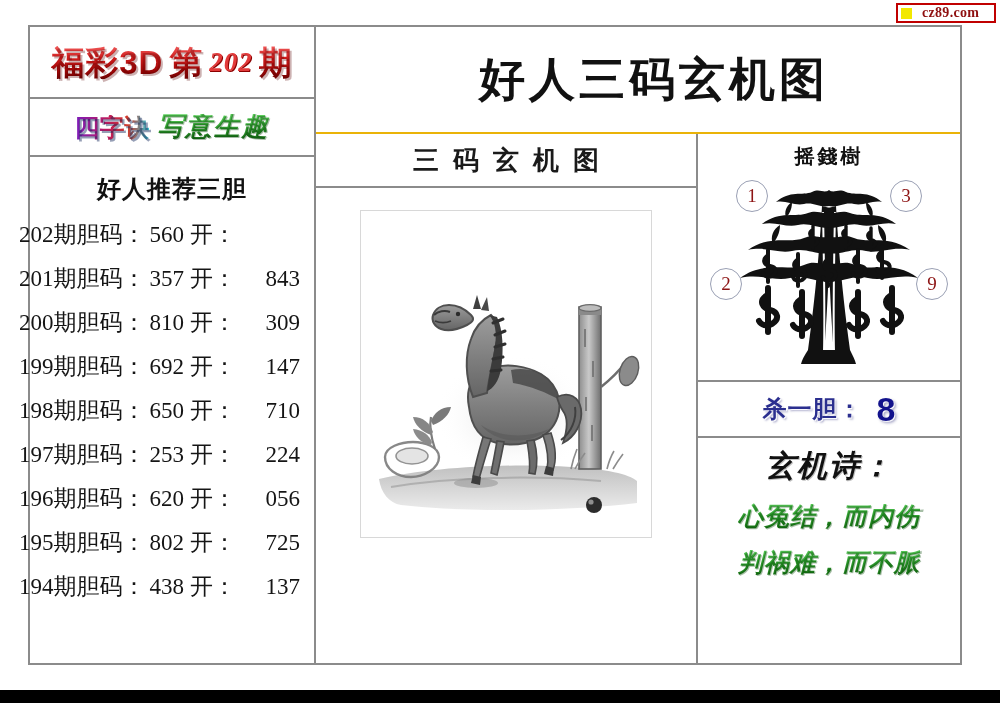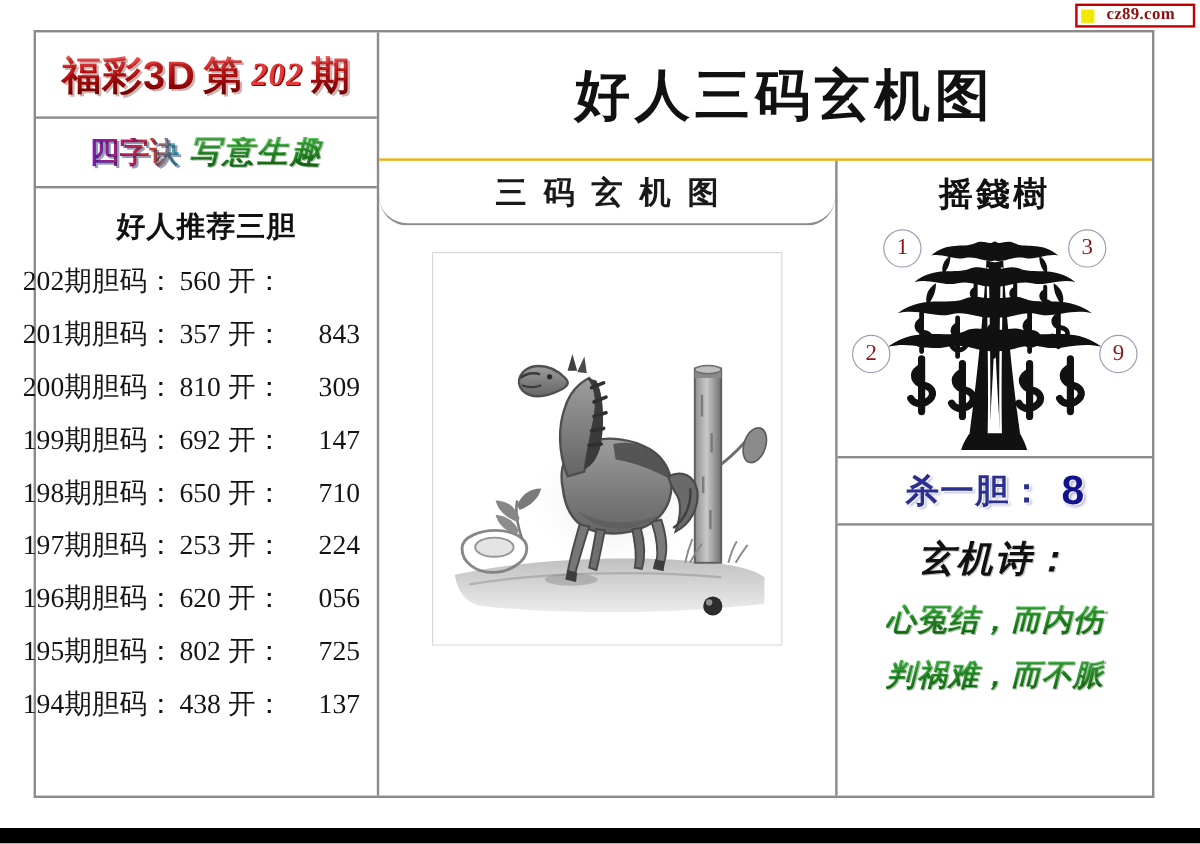--- a/index.html
+++ b/index.html
@@ -96,53 +96,53 @@
     font-size:46px;color:#111;letter-spacing:4px;
   }
 
   .lower{flex:1 1 auto;display:flex;box-sizing:border-box;}
   .col-center{flex:1 1 auto;border-right:2px solid #8b8b8b;box-sizing:border-box;display:flex;flex-direction:column;}
   .col-right{width:262px;flex:0 0 262px;box-sizing:border-box;display:flex;flex-direction:column;}
 
   
   .ct-sub{
     height:54px;flex:0 0 54px;border-bottom:2px solid #8b8b8b;box-sizing:border-box;
-    display:flex;align-items:center;justify-content:center;border-radius:24px;
+    display:flex;align-items:center;justify-content:center;
   }
   .ct-sub .t{
     font-family:"Liberation Sans","DejaVu Sans",sans-serif;font-weight:700;
     font-size:26px;color:#1a1a1a;letter-spacing:14px;text-indent:14px;
   }
   .ct-img{flex:1 1 auto;display:flex;align-items:flex-start;justify-content:center;padding-top:22px;box-sizing:border-box;}
   .pic{width:290px;height:326px;border:1px solid #d8d8d8;background:#fdfdfd;box-shadow:0 0 0 1px #f3f3f3 inset;}
 
   
   .rt-tree{flex:0 0 248px;border-bottom:2px solid #8b8b8b;box-sizing:border-box;display:flex;flex-direction:column;align-items:center;}
   .rt-tree .ttl{
     font-family:"Liberation Sans","DejaVu Sans",sans-serif;font-weight:700;
-    font-size:28px;color:#111;letter-spacing:3px;margin-top:9px;
+    font-size:20px;color:#111;letter-spacing:3px;margin-top:9px;
   }
   .treewrap{position:relative;width:250px;height:196px;margin-top:2px;}
   .circ{
     position:absolute;width:30px;height:30px;border-radius:50%;
     border:1px solid #9aa0b4;background:#fff;
     display:flex;align-items:center;justify-content:center;
     font-family:"Liberation Serif","DejaVu Serif",serif;font-size:19px;color:#8d1414;
   }
   .c1{left:32px;top:8px;}
   .c3{right:32px;top:8px;}
   .c2{left:6px;top:96px;}
   .c9{right:6px;top:96px;}
 
   .rt-kill{
     flex:0 0 56px;border-bottom:2px solid #8b8b8b;box-sizing:border-box;
     display:flex;align-items:center;justify-content:center;gap:14px;
   }
   .kill-lbl{
-    font-family:Liberation Serif, serif;font-weight:700;font-size:28px;
+    font-family:Liberation Serif, serif;font-weight:700;font-size:24px;
     color:#2b2f8f;text-shadow:1px 1px 0 rgba(255,255,255,.9),2px 2px 2px rgba(40,40,120,.35);
     letter-spacing:1px;
   }
   .kill-val{
     font-family:"Liberation Sans","DejaVu Sans",sans-serif;font-weight:700;font-size:34px;
     color:#12128c;text-shadow:1px 1px 0 rgba(255,255,255,.9),2px 2px 3px rgba(30,30,110,.45);
   }
 
   .rt-poem{flex:1 1 auto;display:flex;flex-direction:column;align-items:center;justify-content:flex-start;padding-top:8px;box-sizing:border-box;}
   .poem-ttl{

